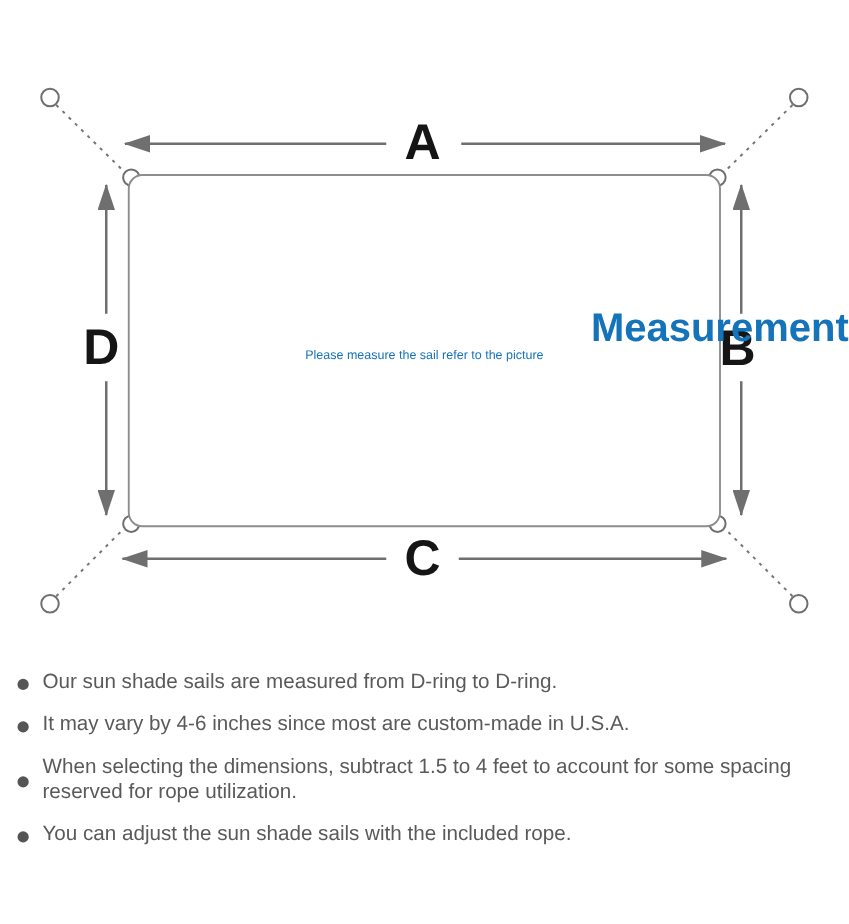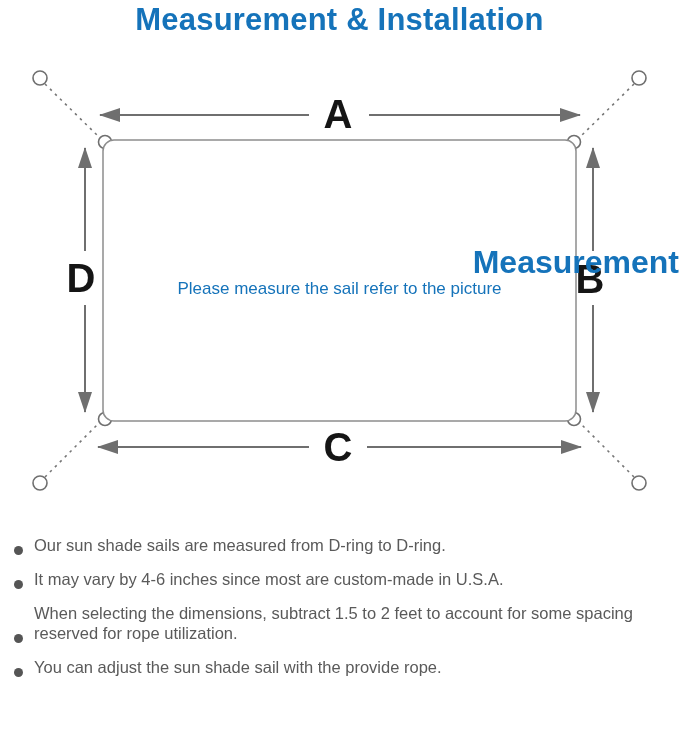--- a/index.html
+++ b/index.html
@@ -29,50 +29,49 @@
   }
   .center-title {
     position:absolute; left:0; right:0; top:244px;
     text-align:right;
     font-size:32px; font-weight:700;
     color:#1573ba;
   }
   .center-sub {
     position:absolute; left:0; right:0; top:279px;
     text-align:center;
-    font-size:17px;
+    font-size:10px;
     color:#1573ba;
   }
   .notes {
     position:absolute; left:12px; top:535px;
     width:656px;
   }
   .note {
     display:flex;
-    align-items:flex-end;
+    align-items:center;
     margin-bottom:14px;
     color:#5a5a5a;
     font-size:16.5px;
     line-height:20px;
   }
   .note .dot {
     flex:0 0 auto;
     width:9px; height:9px;
     border-radius:50%;
     background:#555555;
     margin:5px 11px 0 2px;
   }
   .note .note-text { flex:1 1 auto; }
 </style>
 </head>
 <body>
 
 <div class="stage">
 
-  <div class="page-title">Measurement &amp; Installation</div>
 
   <div class="diagram">
     <svg width="679" height="520" viewBox="0 0 679 520" aria-hidden="true">
       <defs>
         <marker id="ah" markerUnits="userSpaceOnUse" markerWidth="22" markerHeight="14" refX="20" refY="7" orient="auto">
           <path d="M0,0 L21,7 L0,14 Z" fill="#6f6f6f"></path>
         </marker>
       </defs>
 
       <g stroke="#767676" stroke-width="1.6" stroke-dasharray="2.5 4.5" fill="none">
@@ -132,21 +131,21 @@
     <div class="note">
       <span class="dot"></span>
       <span class="note-text">Our sun shade sails are measured from D-ring to D-ring.</span>
     </div>
     <div class="note">
       <span class="dot"></span>
       <span class="note-text">It may vary by 4-6 inches since most are custom-made in U.S.A.</span>
     </div>
     <div class="note">
       <span class="dot"></span>
-      <span class="note-text">When selecting the dimensions, subtract 1.5 to 2 feet to account for some spacing reserved for rope utilization.</span>
+      <span class="note-text">When selecting the dimensions, subtract 1.5 to 4 feet to account for some spacing reserved for rope utilization.</span>
     </div>
     <div class="note">
       <span class="dot"></span>
-      <span class="note-text">You can adjust the sun shade sail with the provide rope.</span>
+      <span class="note-text">You can adjust the sun shade sails with the included rope.</span>
     </div>
   </div>
 
 </div>
 
 </body></html>

